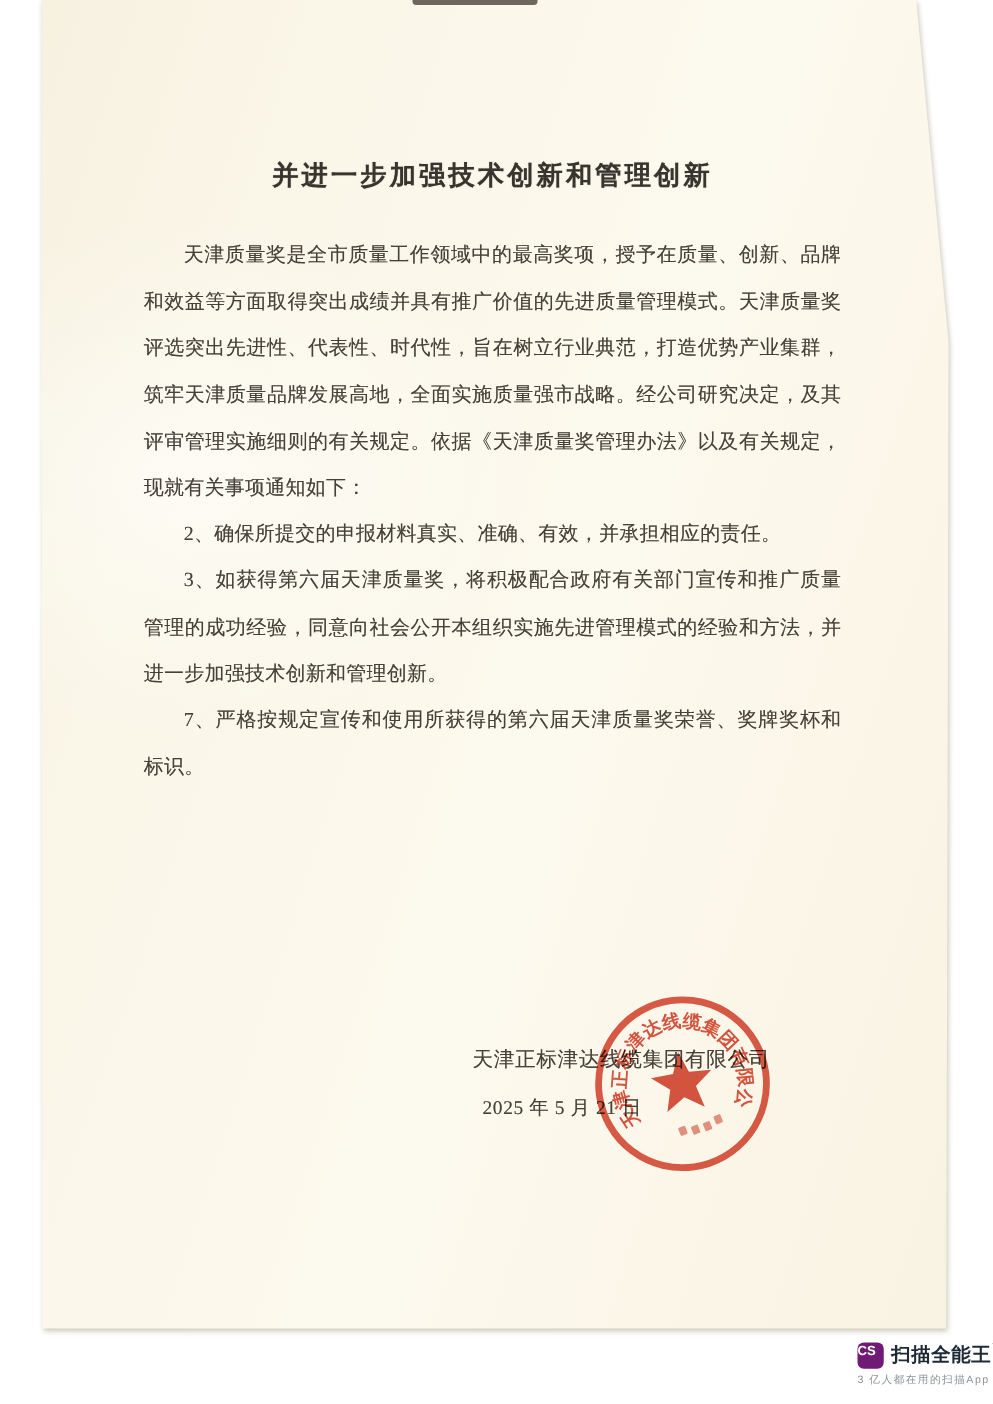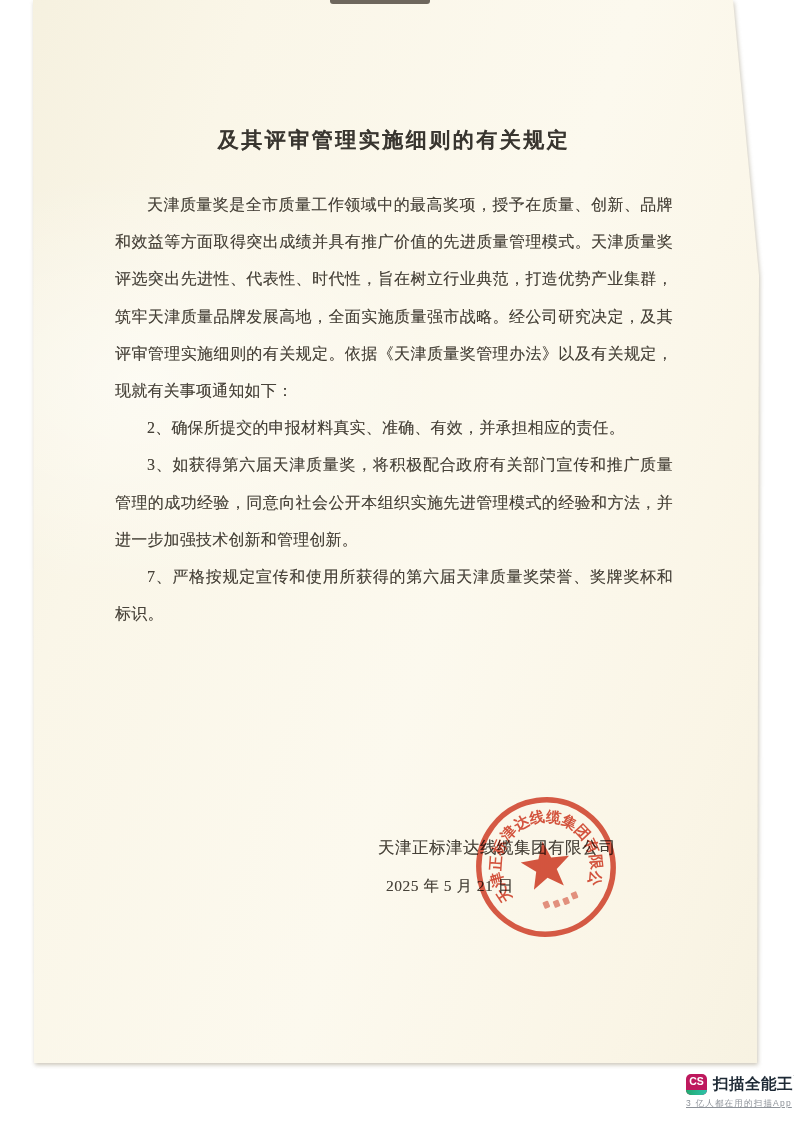--- a/index.html
+++ b/index.html
@@ -47,47 +47,47 @@
   }
   .seal{
     position:absolute;left:467px;top:788px;width:158px;height:158px;
     mix-blend-mode:multiply;opacity:.93;
   }
   .watermark{
     position:absolute;left:686px;top:1074px;width:100px;
   }
   .wm-row{display:flex;align-items:center;}
   .wm-icon{
-    width:21px;height:21px;border-radius:5px;background:#be185d;
-    display:flex;flex-direction:column;justify-content:space-between;
+    width:21px;height:21px;border-radius:5px;background:#701a75;
+    display:flex;flex-direction:row;justify-content:space-between;
     overflow:hidden;flex:0 0 auto;
   }
   .wm-icon .cs{
     color:#ffffff;font-family:"Liberation Sans","DejaVu Sans",sans-serif;
     font-weight:700;font-size:10.5px;text-align:center;line-height:15px;height:15px;
   }
   .wm-icon .strip{height:5px;background:linear-gradient(90deg,#23a96f,#2ec3ab);}
   .wm-name{
     margin-left:6px;color:#1d2935;font-weight:700;font-size:15.5px;
     font-family:"Liberation Sans","DejaVu Sans",sans-serif;
     letter-spacing:.5px;white-space:nowrap;
   }
   .wm-tm{font-size:7px;vertical-align:top;font-weight:400;}
   .wm-tagline{
     margin-top:3px;color:#8d9299;font-size:8.5px;letter-spacing:1.2px;
-    font-family:"Liberation Sans","DejaVu Sans",sans-serif;white-space:nowrap;text-decoration:underline;
+    font-family:"Liberation Sans","DejaVu Sans",sans-serif;white-space:nowrap;
   }
 </style>
 </head>
 <body>
 
 <div class="paper-wrap">
   <div class="paper">
 
-    <h1 class="doc-title">及其评审管理实施细则的有关规定</h1>
+    <h1 class="doc-title">并进一步加强技术创新和管理创新</h1>
 
     <div class="doc-body">
       <p>天津质量奖是全市质量工作领域中的最高奖项，授予在质量、创新、品牌和效益等方面取得突出成绩并具有推广价值的先进质量管理模式。天津质量奖评选突出先进性、代表性、时代性，旨在树立行业典范，打造优势产业集群，筑牢天津质量品牌发展高地，全面实施质量强市战略。经公司研究决定，及其评审管理实施细则的有关规定。依据《天津质量奖管理办法》以及有关规定，现就有关事项通知如下：</p>
       <p>2、确保所提交的申报材料真实、准确、有效，并承担相应的责任。</p>
       <p>3、如获得第六届天津质量奖，将积极配合政府有关部门宣传和推广质量管理的成功经验，同意向社会公开本组织实施先进管理模式的经验和方法，并进一步加强技术创新和管理创新。</p>
       <p>7、严格按规定宣传和使用所获得的第六届天津质量奖荣誉、奖牌奖杯和标识。</p>
     </div>
 
     <div class="sig-company">天津正标津达线缆集团有限公司</div>
     <div class="sig-date">2025 年 5 月 21 日</div>

